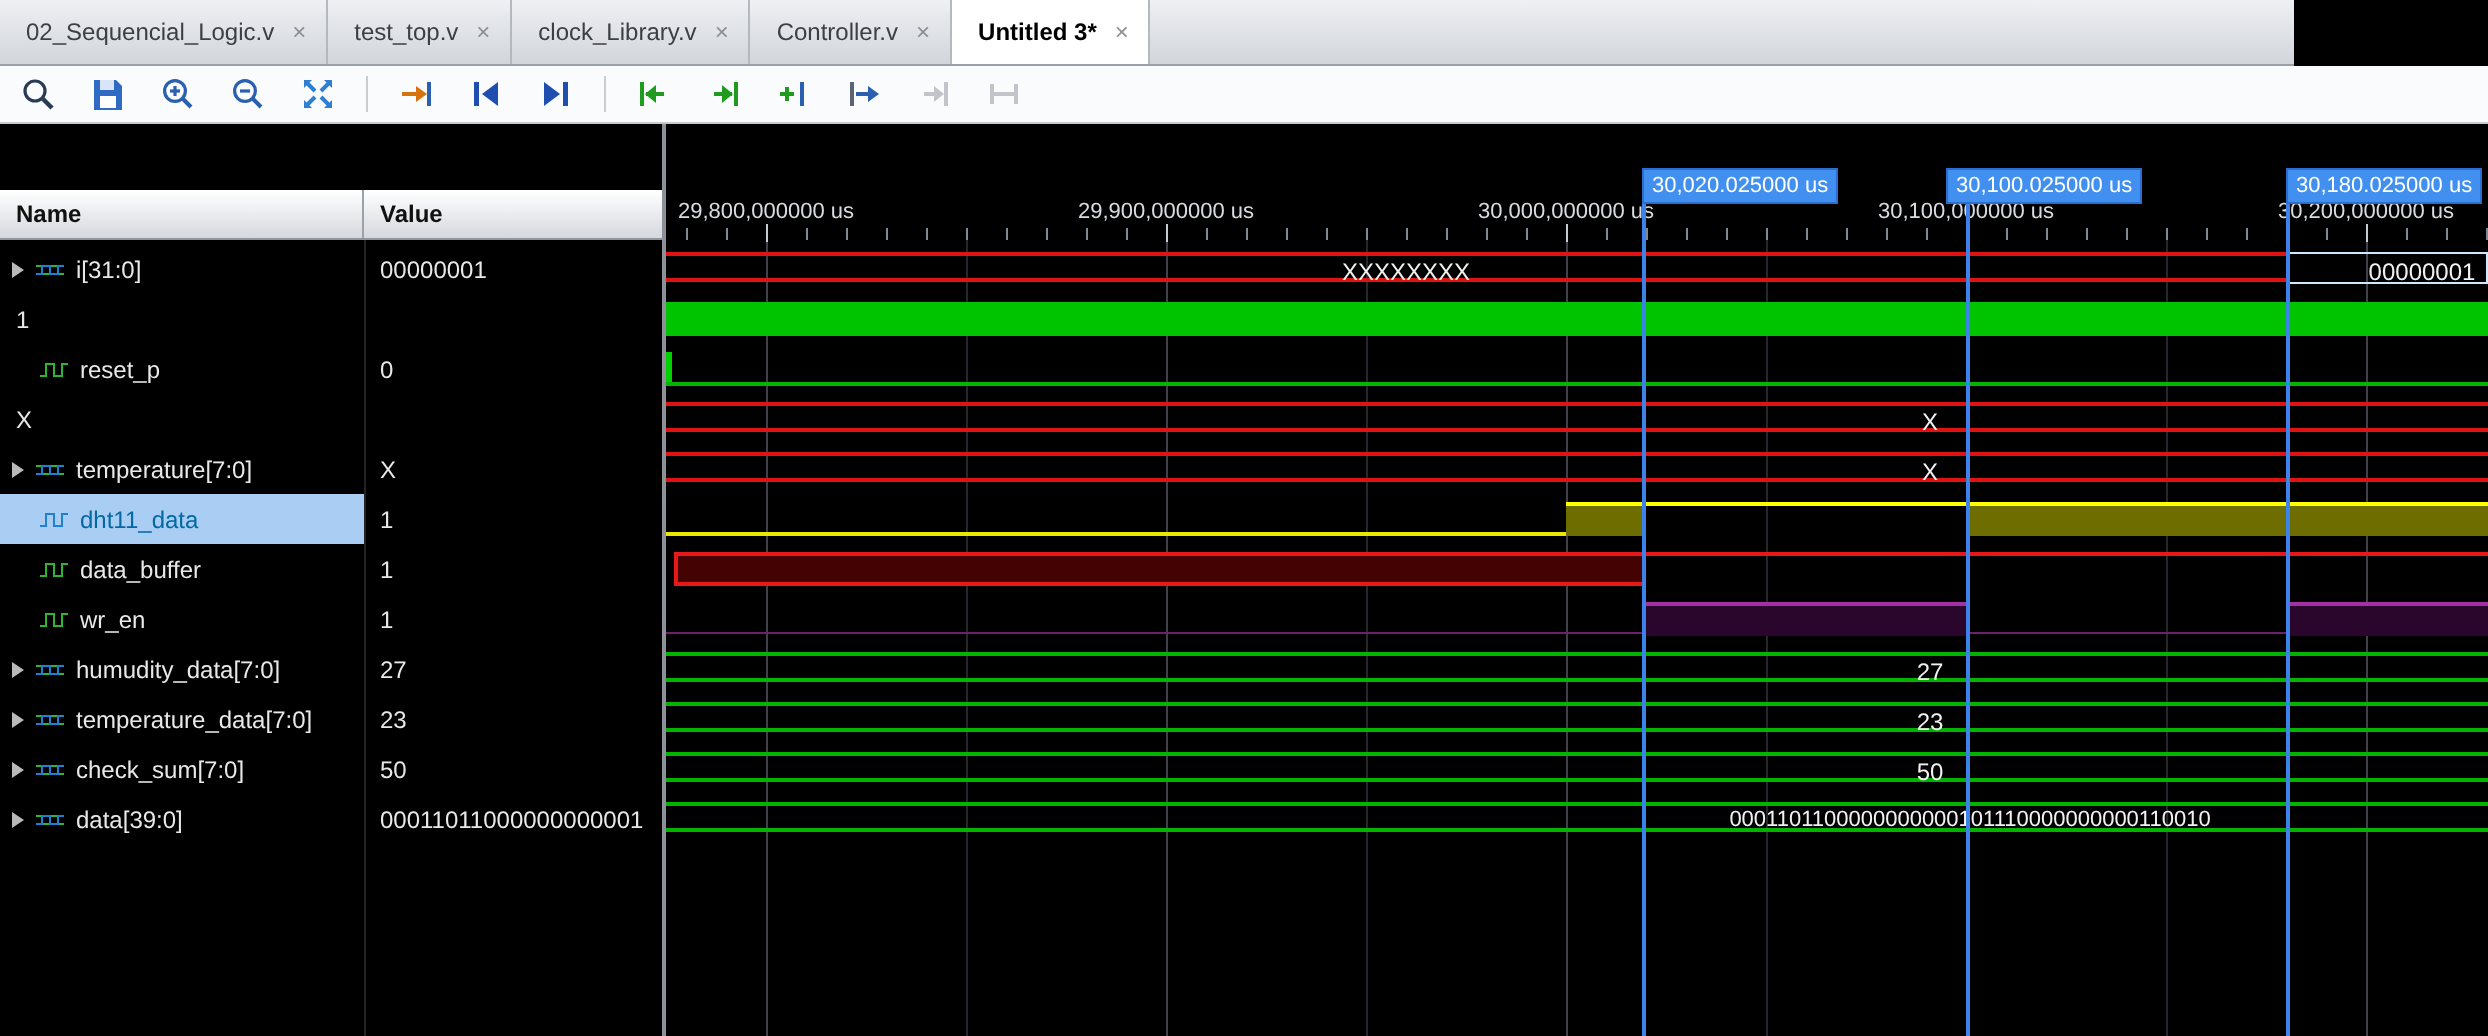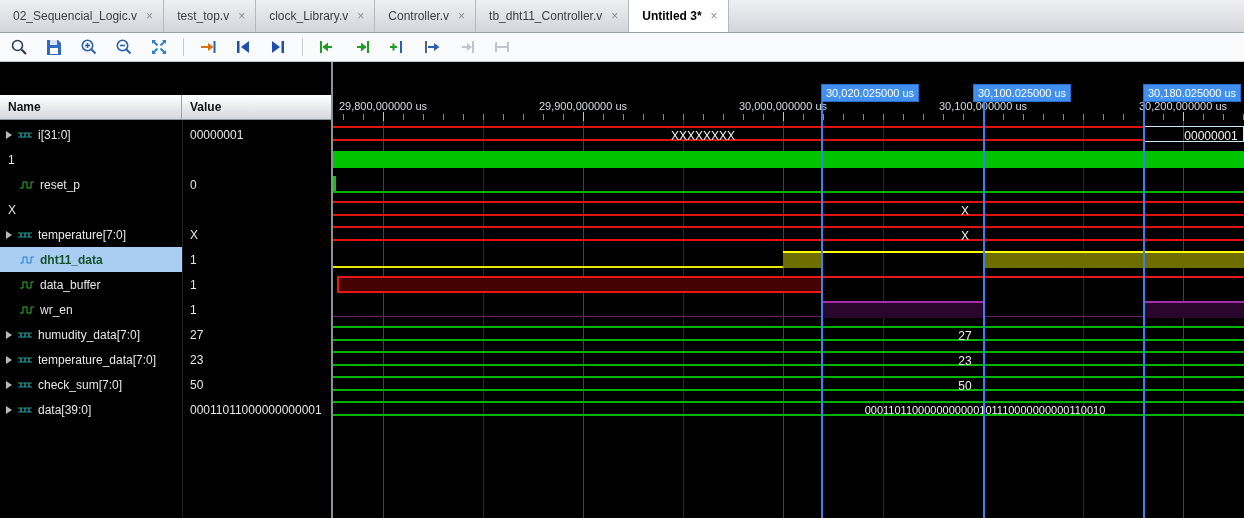--- a/index.html
+++ b/index.html
@@ -1,20 +1,20 @@
 <!DOCTYPE html>
 <html><head>
 <meta charset="utf-8">
 <style>
   html,body{margin:0;padding:0;background:#fff;}
   .app{position:relative;width:1244px;height:518px;font-family:"Liberation Sans",sans-serif;
        overflow:hidden;background:#000;user-select:none;}
 
   
-  .tabbar{position:absolute;top:0;left:0;width:1244px;height:32px;
+  .tabbar{position:absolute;top:0;left:0;width:1147px;height:32px;
           background:linear-gradient(#eef0f3,#d2d5da);border-bottom:1px solid #9aa0a8;
           display:flex;align-items:stretch;}
   .tab{display:flex;align-items:center;gap:9px;padding:0 10px 0 13px;
        border-right:1px solid #b4b8bf;font-size:12px;color:#3c3f44;white-space:nowrap;cursor:default;}
   .tab.active{background:#ffffff;color:#000;font-weight:bold;}
   .tab .x{color:#8a8f96;font-size:12px;font-weight:normal;}
   .tab .x::after{content:"×";}
 
   
   .toolbar{position:absolute;top:33px;left:0;width:1244px;height:29px;background:#fafbfc;
@@ -30,21 +30,21 @@
   
   .panel{position:absolute;left:0;top:0;width:331px;height:456px;background:#000;overflow:hidden;}
   .panel-header{position:absolute;left:0;top:33px;width:331px;height:25px;
                 background:linear-gradient(#ffffff,#d5d8dd);border-bottom:1px solid #8f959c;
                 display:flex;align-items:center;font-size:12px;color:#111;font-weight:bold;box-sizing:border-box;}
   .ph-name{width:182px;padding-left:8px;border-right:1px solid #9aa2ac;height:100%;display:flex;align-items:center;box-sizing:border-box;}
   .ph-value{padding-left:8px;}
   .col-div{position:absolute;left:182px;top:58px;bottom:0;width:1px;background:#232323;}
   .srow{position:absolute;left:0;width:331px;height:25px;display:flex;align-items:center;color:#e8e8e8;font-size:12px;}
   .namecell{width:182px;height:100%;display:flex;align-items:center;gap:5px;padding-left:4px;box-sizing:border-box;}
-  .srow.selected .namecell{background:#a9cdf3;color:#14532d;font-weight:bold;}
+  .srow.selected .namecell{background:#a9cdf3;color:#0369a1;}
   .valcell{padding-left:8px;color:#e8e8e8;}
   .caret{width:0;height:0;border-left:6px solid #b9b9b9;border-top:4px solid transparent;border-bottom:4px solid transparent;margin-left:2px;}
   .caret-sp{width:8px;margin-left:2px;}
   .sigicon{flex:0 0 auto;}
 
   
   .wavearea{position:absolute;left:333px;top:0;width:911px;height:456px;background:#000;overflow:hidden;}
   .rlabel{position:absolute;top:38px;transform:translateX(-50%);color:#d8dce0;font-size:11px;white-space:nowrap;z-index:5;}
   .ticks{position:absolute;top:52px;left:0;width:911px;height:6px;z-index:4;
          background:repeating-linear-gradient(90deg,#7f8894 0 1px,transparent 1px 20px);background-position:10px 0;}
@@ -81,24 +81,20 @@
       <span class="x"></span>
     </div>
     <div class="tab">
       <span>clock_Library.v</span>
       <span class="x"></span>
     </div>
     <div class="tab">
       <span>Controller.v</span>
       <span class="x"></span>
     </div>
-    <div class="tab">
-      <span>tb_dht11_Controller.v</span>
-      <span class="x"></span>
-    </div>
     <div class="tab active">
       <span>Untitled 3*</span>
       <span class="x"></span>
     </div>
   </div>
 
   <div class="toolbar">
     <div class="tbtn">
       <svg width="18" height="18">
         <circle cx="7.5" cy="7.5" r="5" fill="none" stroke="#2b3a55" stroke-width="1.6"></circle>

